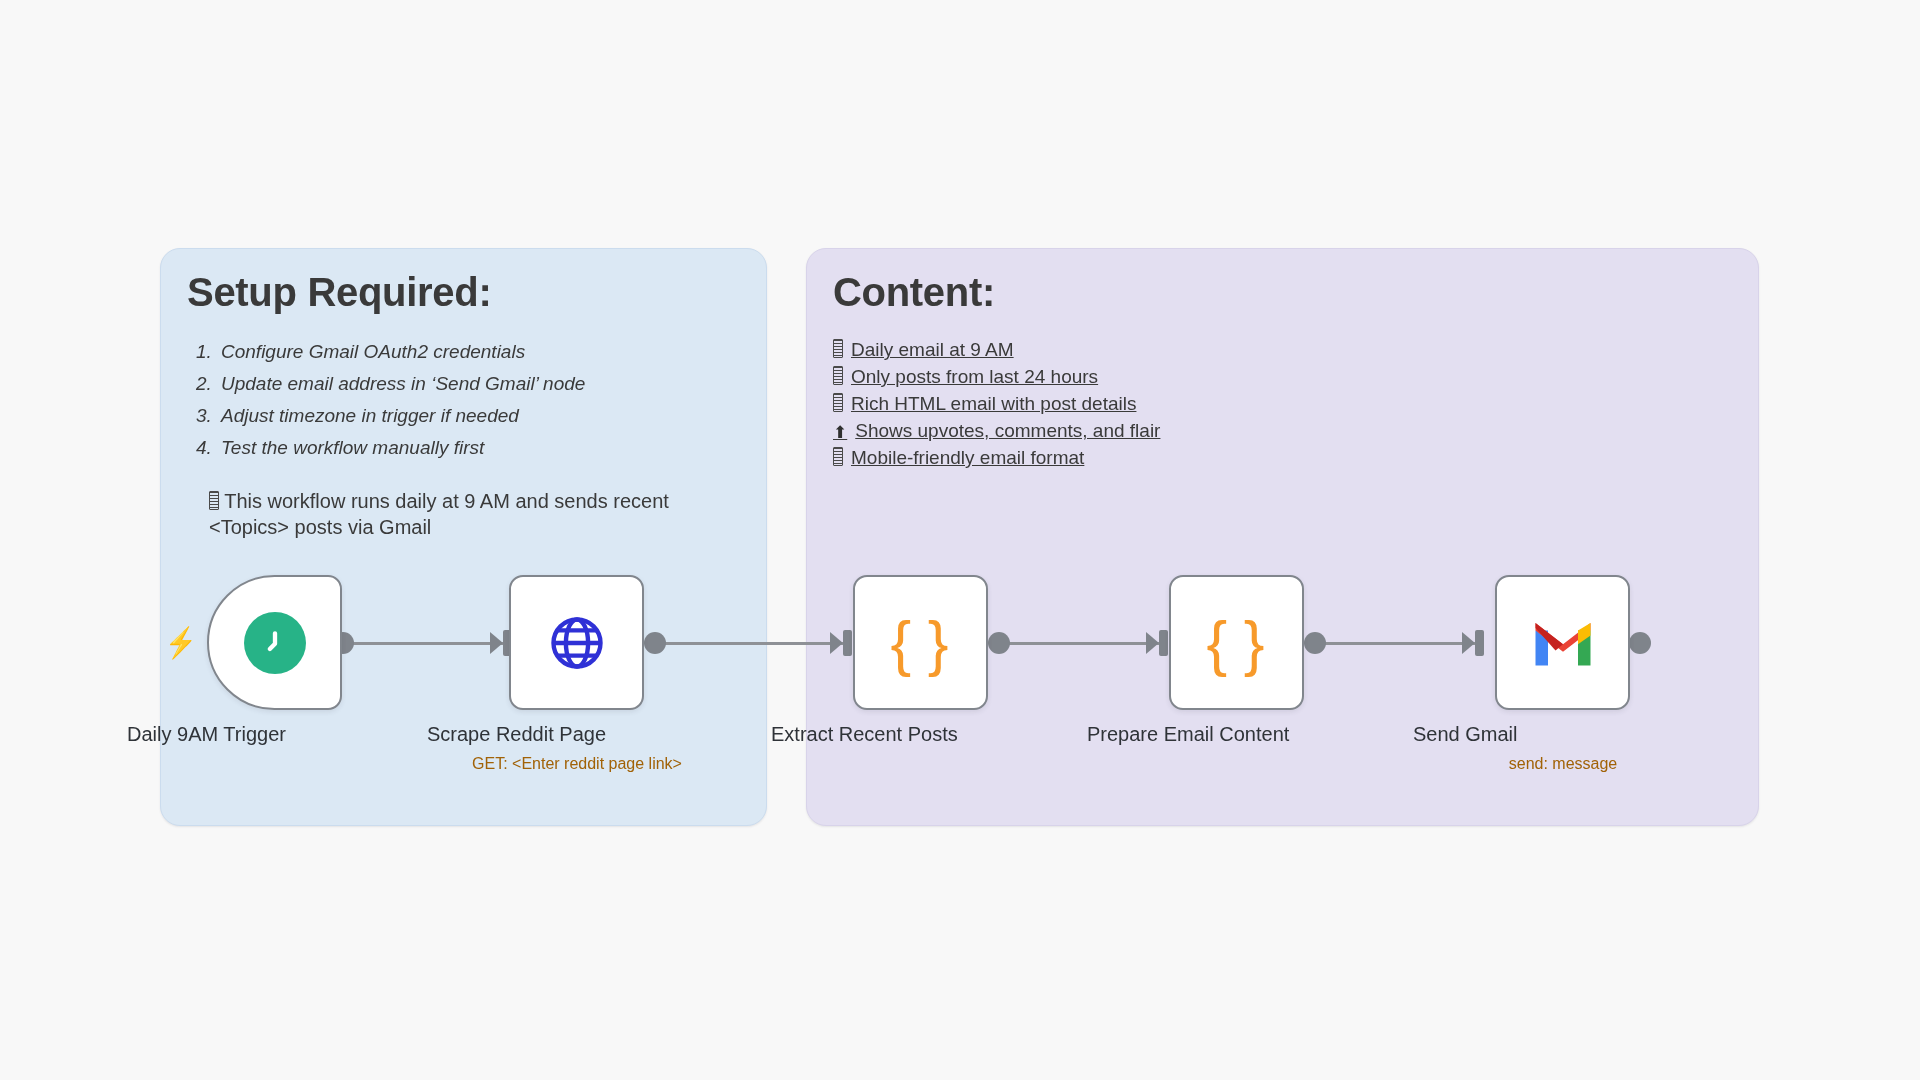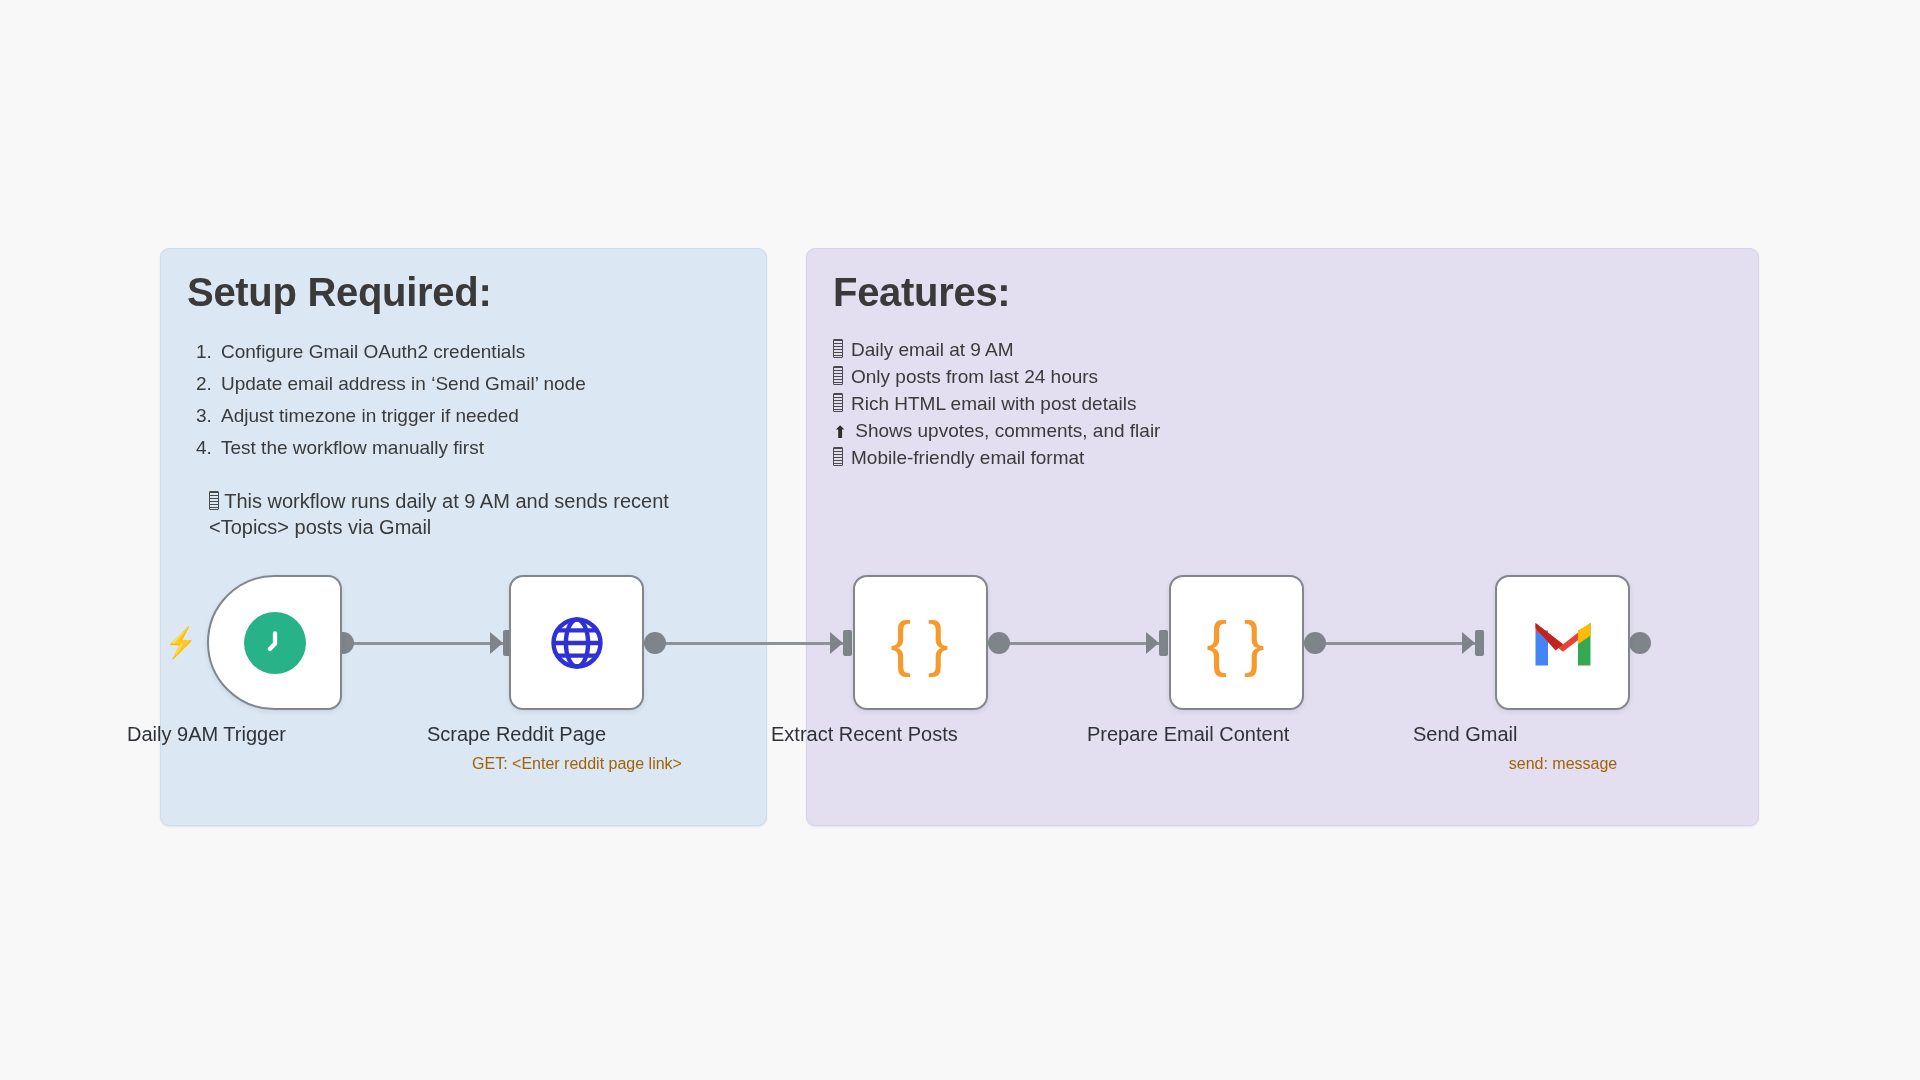--- a/index.html
+++ b/index.html
@@ -18,21 +18,21 @@
 
   #canvas {
     position: absolute;
     inset: 0;
     background: #f8f8f8;
   }
 
   
   .sticky {
     position: absolute;
-    border-radius: 9px;
+    border-radius: 20px;
     box-sizing: border-box;
     box-shadow: 0 1px 2px rgba(60, 60, 80, 0.10);
   }
   .sticky.blue {
     left: 160px;
     top: 248px;
     width: 607px;
     height: 578px;
     background: #dbe8f4;
     border: 1px solid #cbdcee;
@@ -55,38 +55,40 @@
     font-weight: 700;
     color: #3a3a3a;
     letter-spacing: -0.3px;
   }
   .sticky ol {
     margin: 0;
     padding: 0 0 0 30px;
     font-size: 19px;
     line-height: 32px;
     color: #3a3a3a;
+    font-style: italic;
   }
   .sticky ol li { padding-left: 4px; }
 
   .note-para {
     margin: 24px 0 0 22px;
     font-size: 20px;
     line-height: 26px;
     color: #3a3a3a;
     max-width: 520px;
   }
 
   .feature-list {
     margin: 0;
     padding: 0;
     list-style: none;
     font-size: 19px;
     line-height: 27px;
     color: #3a3a3a;
+    text-decoration: underline;
   }
   .feature-list li {
     display: flex;
     align-items: baseline;
     gap: 8px;
   }
 
   
   .tofu {
     display: inline-block;
@@ -216,21 +218,21 @@
       </ol>
       <div class="note-para">
         <span class="tofu"></span>
         <span>This workflow runs daily at 9 AM and sends recent &lt;Topics&gt; posts via Gmail</span>
       </div>
     </div>
   </div>
 
   <div class="sticky purple">
     <div class="sticky-inner">
-      <h1>Features:</h1>
+      <h1>Content:</h1>
       <ul class="feature-list">
         <li>
           <span class="tofu"></span>
           <span>Daily email at 9 AM</span>
         </li>
         <li>
           <span class="tofu"></span>
           <span>Only posts from last 24 hours</span>
         </li>
         <li>

